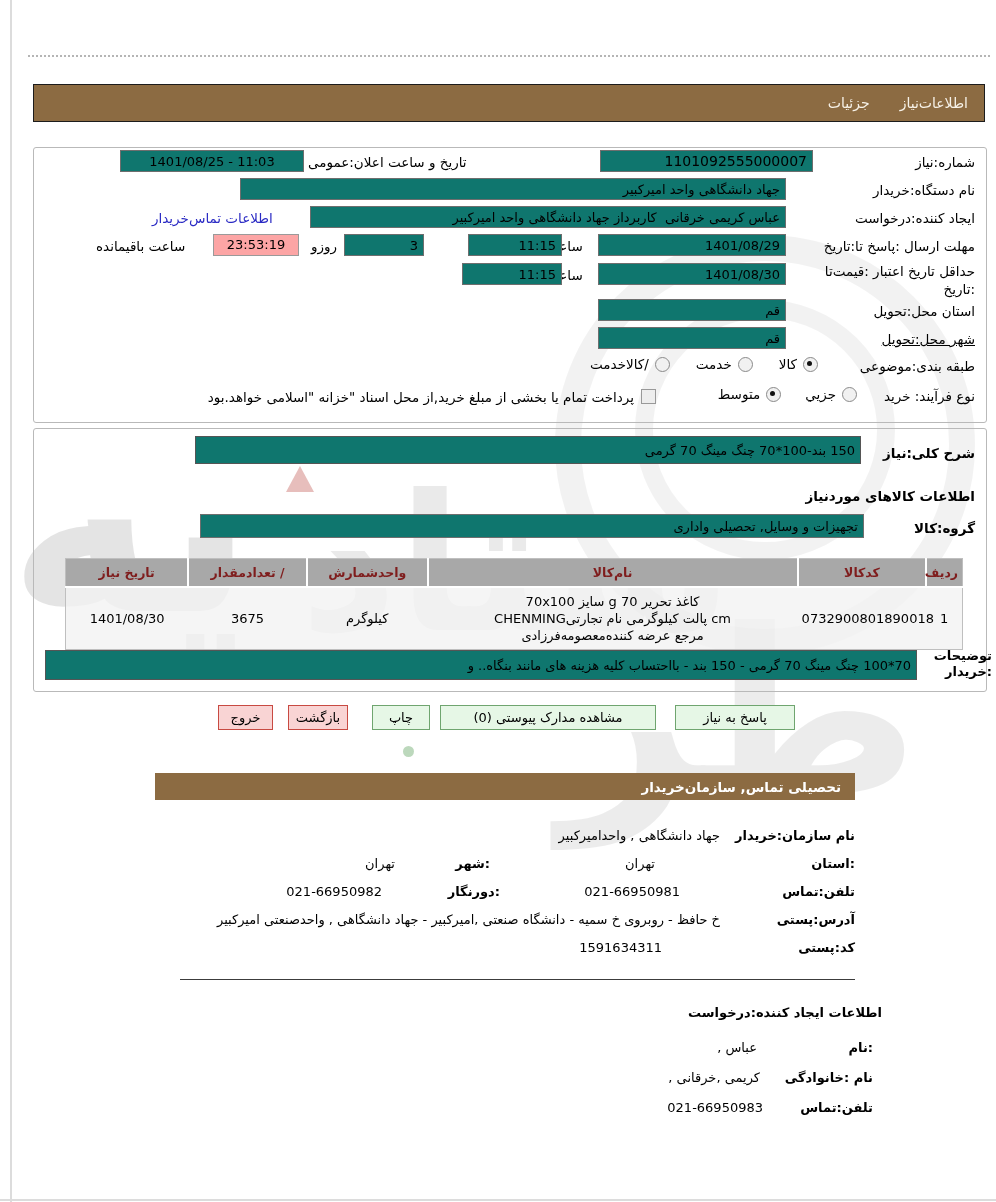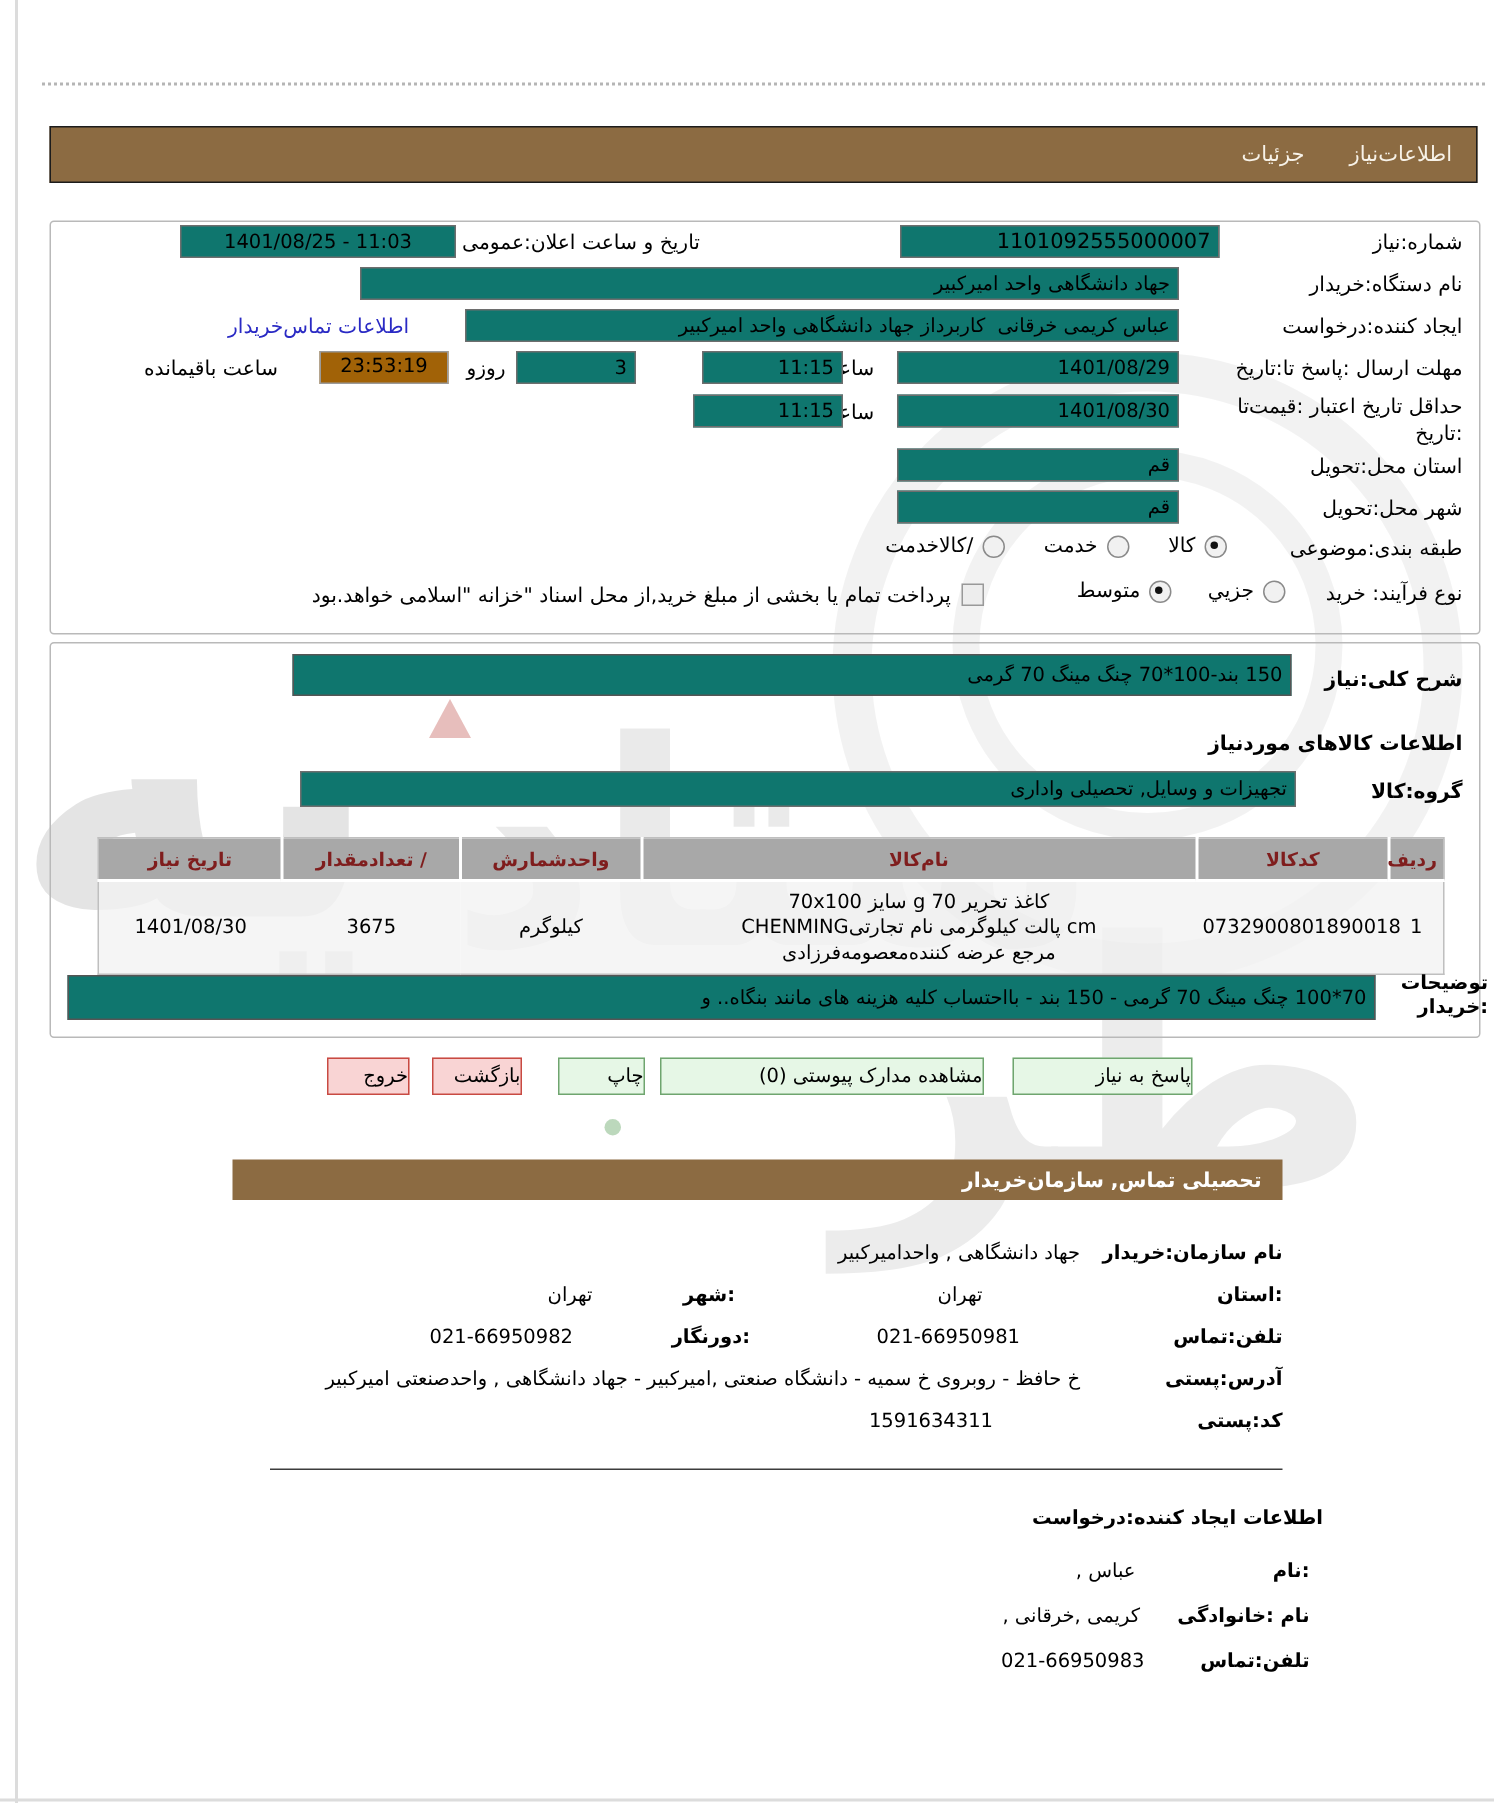--- a/index.html
+++ b/index.html
@@ -21,21 +21,21 @@
   .inp.ltr{direction:ltr;text-align:right;unicode-bidi:embed;}
   .ltrtxt{direction:ltr;unicode-bidi:embed;}
   .radio{width:13px;height:13px;border:1px solid #8a8a8a;border-radius:50%;
     background:#f1f1f1;display:inline-block;position:relative;flex:0 0 auto;}
   .radio.checked::after{content:"";position:absolute;left:3px;top:3px;width:5px;height:5px;
     border-radius:50%;background:#111;}
   .checkbox{width:13px;height:13px;border:1px solid #999;background:#ededed;display:inline-block;}
   .pair{display:inline-flex;align-items:center;gap:6px;}
   .btn{
     position:absolute;box-sizing:border-box;height:25px;line-height:23px;
-    text-align:right;font-size:13px;cursor:pointer;white-space:nowrap;
+    text-align:center;font-size:13px;cursor:pointer;white-space:nowrap;
   }
   .btn.green{background:#e6f7e6;border:1px solid #6fa56f;}
   .btn.pink{background:#f9d4d4;border:1px solid #c84a42;}
   .brownbar{background:#8c6b42;}
   
   .goods-table{position:absolute;left:65px;top:558px;width:898px;border-collapse:collapse;
     border:1px solid #bfbfbf;table-layout:fixed;}
   .goods-table th{
     background:#a8a8a8;color:#7f1d1d;font-size:12.5px;font-weight:bold;height:27px;
     border-left:2px solid #fff;border-bottom:2px solid #fff;padding:0 4px;}
@@ -43,21 +43,21 @@
   .goods-table td{
     background:rgba(242,242,242,.78);font-size:13px;text-align:center;height:57px;
     padding:2px 4px;vertical-align:middle;}
   .namecell div{line-height:17px;}
   
   .wm{position:absolute;pointer-events:none;color:#000;}
   .wm-text{font-weight:bold;opacity:.10;line-height:1;}
   .wm-circle{border-radius:50%;opacity:.05;box-sizing:border-box;border:26px solid #000;}
   .link{color:#2a2ac4;font-size:13.5px;cursor:pointer;white-space:nowrap;}
   .countdown{position:absolute;box-sizing:border-box;height:22px;line-height:20px;
-    background:#a16207;border:1px solid #9a9a9a;text-align:center;font-size:13px;}
+    background:#fca5a5;border:1px solid #9a9a9a;text-align:center;font-size:13px;}
   .hline-dotted{border-top:2px dotted #b5b5b5;height:0;}
 </style>
 </head>
 <body>
 
 <div class="wm wm-text" style="left:8px;top:400px;font-size:250px;">یه</div>
 <div class="wm wm-text" style="left:300px;top:470px;font-size:190px;opacity:.08;">ستاد</div>
 <div class="wm wm-text" style="left:560px;top:600px;font-size:230px;opacity:.07;">طر</div>
 <div class="wm wm-circle" style="left:555px;top:235px;width:420px;height:420px;"></div>
 <div class="wm wm-circle" style="left:635px;top:300px;width:260px;height:260px;border-width:18px;opacity:.05;"></div>
@@ -96,21 +96,21 @@
 <div class="countdown ltrtxt" style="left:213px;top:234px;width:86px;">23:53:19</div>
 <div class="abs lbl" style="left:96px;top:238px;">ساعت باقیمانده</div>
 
 <div class="abs lbl" style="right:21px;top:262px;width:178px;white-space:normal;text-align:right;line-height:18px;">حداقل تاریخ اعتبار :قیمت‌تا :تاریخ</div>
 <input class="inp ltr" readonly="" style="left: 598px; top: 263px; width: 188px;" value="1401/08/30">
 <div class="abs lbl" style="left:546px;top:267px;">ساعت</div>
 <input class="inp ltr" readonly="" style="left: 462px; top: 263px; width: 100px;" value="11:15">
 
 <div class="abs lbl" style="right:21px;top:303px;">استان محل:تحویل</div>
 <input class="inp rtl" readonly="" style="left: 598px; top: 299px; width: 188px;" value="قم">
-<div class="abs lbl" style="right:21px;top:331px;">شهر محل:تحویل</div>
+<div class="abs lbl" style="right:21px;top:331px;text-decoration:underline;">شهر محل:تحویل</div>
 <input class="inp rtl" readonly="" style="left: 598px; top: 327px; width: 188px;" value="قم">
 
 <div class="abs lbl" style="right:21px;top:358px;">طبقه بندی:موضوعی</div>
 <div class="abs" style="left:560px;top:356px;width:258px;display:flex;align-items:center;gap:26px;font-size:13.5px;">
   <span class="pair">
     <span class="radio checked"></span>
     <span>کالا</span>
   </span>
   <span class="pair">
     <span class="radio"></span>

